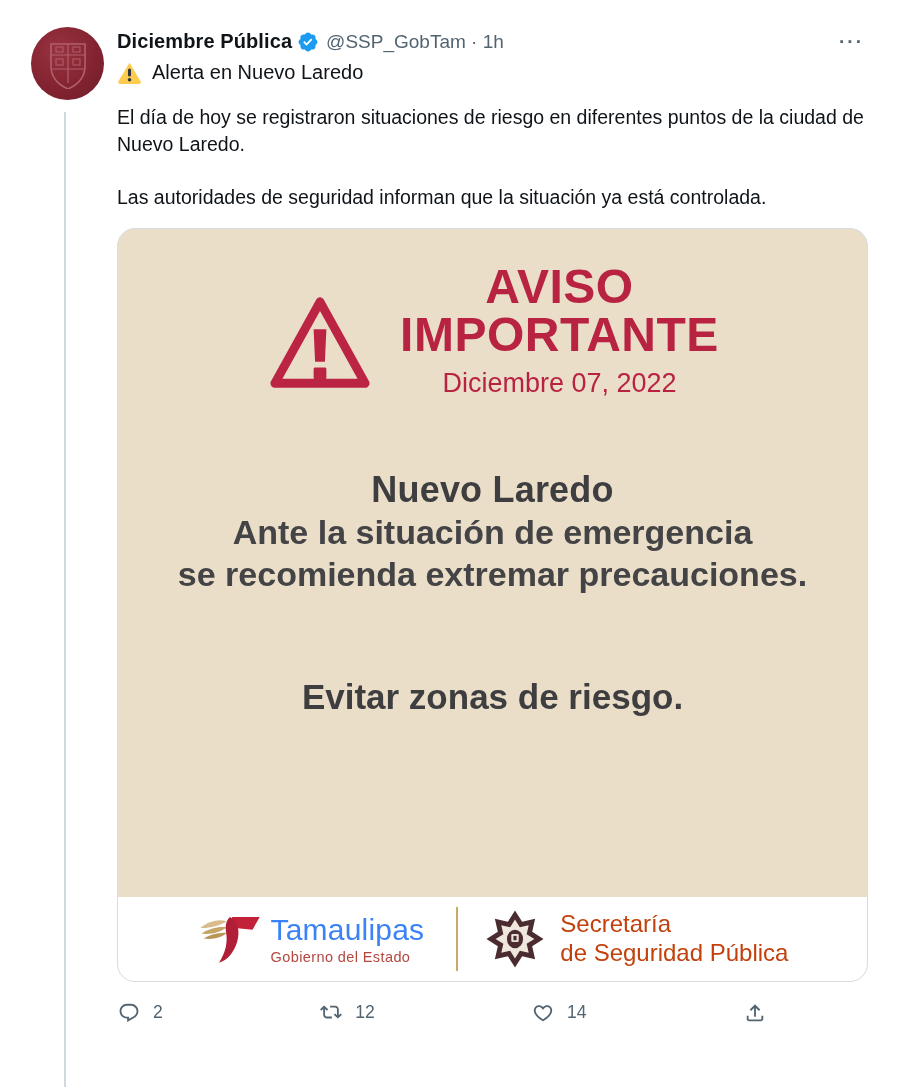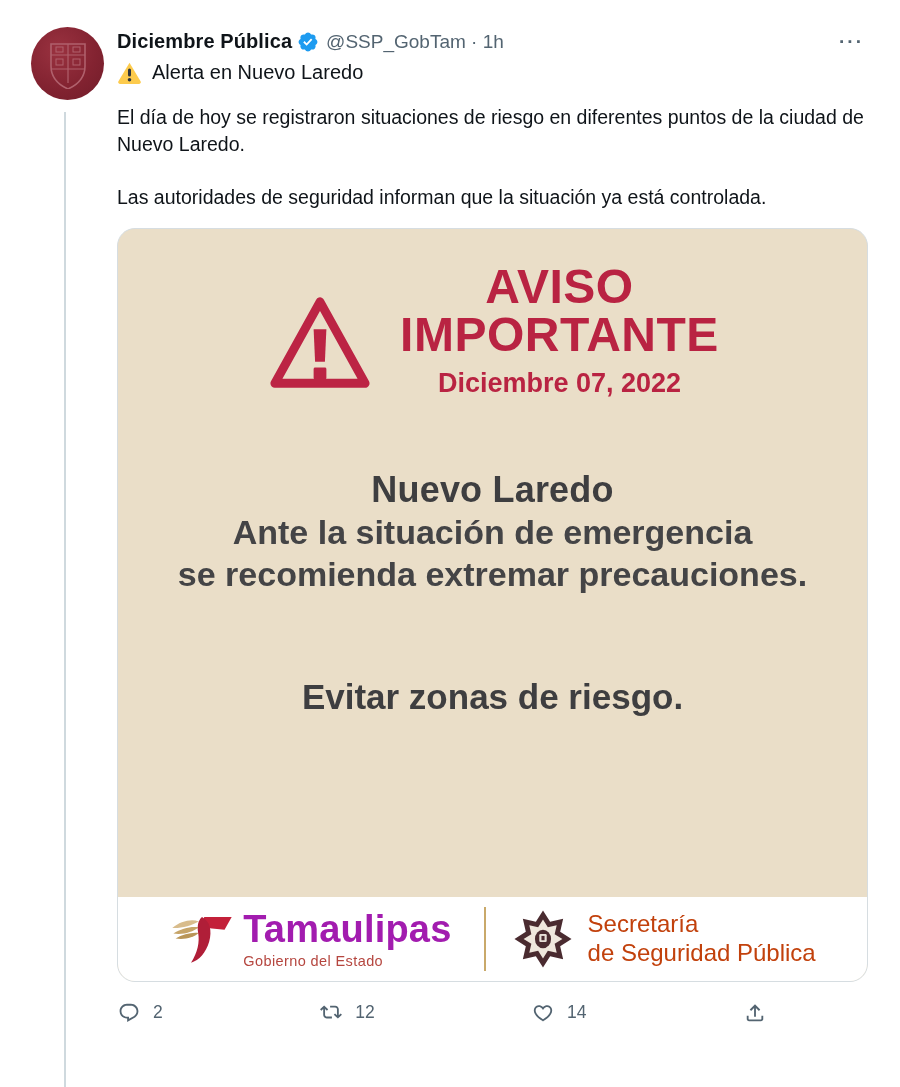--- a/index.html
+++ b/index.html
@@ -28,32 +28,32 @@
   .body-text p.first { margin-bottom:27px; }
 
   .media-card { margin-top:17px; width:751px; height:754px; border:1px solid #d6dde1;
     border-radius:18px; background:#eadec8; display:flex; flex-direction:column;
     overflow:hidden; cursor:pointer; }
   .card-header { margin-top:34px; display:flex; justify-content:center; align-items:flex-end; }
   .tri-icon { width:108px; height:108px; margin-right:26px; margin-top:6px; flex:0 0 auto; }
   .title-col { display:flex; flex-direction:column; align-items:center; }
   .card-title { color:#b92342; font-weight:700; font-size:48px; line-height:1.0;
     letter-spacing:.5px; text-align:center; }
-  .card-date { color:#b92342; font-weight:700; font-size:27px; margin-top:9px; }
+  .card-date { color:#b92342; font-weight:400; font-size:27px; margin-top:9px; }
 
   .card-middle { margin-top:70px; text-align:center; color:#3e3e40; }
   .card-city { font-size:36px; font-weight:700; letter-spacing:.2px; }
   .card-line { font-size:34px; font-weight:700; line-height:42px; color:#444446; }
   .card-emphasis { margin-top:82px; font-size:35px; font-weight:700; color:#3e3e40; }
 
   .card-footer { margin-top:auto; background:#ffffff; height:84px; display:flex;
     align-items:center; justify-content:center; }
   .tam-logo { width:66px; height:60px; margin-right:8px; flex:0 0 auto; }
   .tam-text { display:flex; flex-direction:column; }
-  .tam-name { font-size:38px; font-weight:700; color:#a21caf; letter-spacing:.2px; }
+  .tam-name { font-size:30px; font-weight:400; color:#3b82f6; letter-spacing:.2px; }
   .tam-sub { font-size:14.5px; color:#b5463f; margin-top:2px; letter-spacing:.4px; }
   .footer-divider { width:2px; height:64px; background:#c9a96a; margin:0 26px 0 32px; }
   .ssp-badge { width:62px; height:66px; margin-right:14px; flex:0 0 auto; }
   .org-text { display:flex; flex-direction:column; color:#c2410c; font-size:24px; line-height:1.2; }
 
   .action-bar { margin-top:20px; margin-left:1px; width:648px; display:flex;
     justify-content:space-between; align-items:center; }
   .action-group { display:flex; align-items:center; color:#536471; cursor:pointer; }
   .action-icon { width:22px; height:22px; fill:#536471; }
   .action-count { font-size:17.5px; margin-left:13px; color:#536471; }

